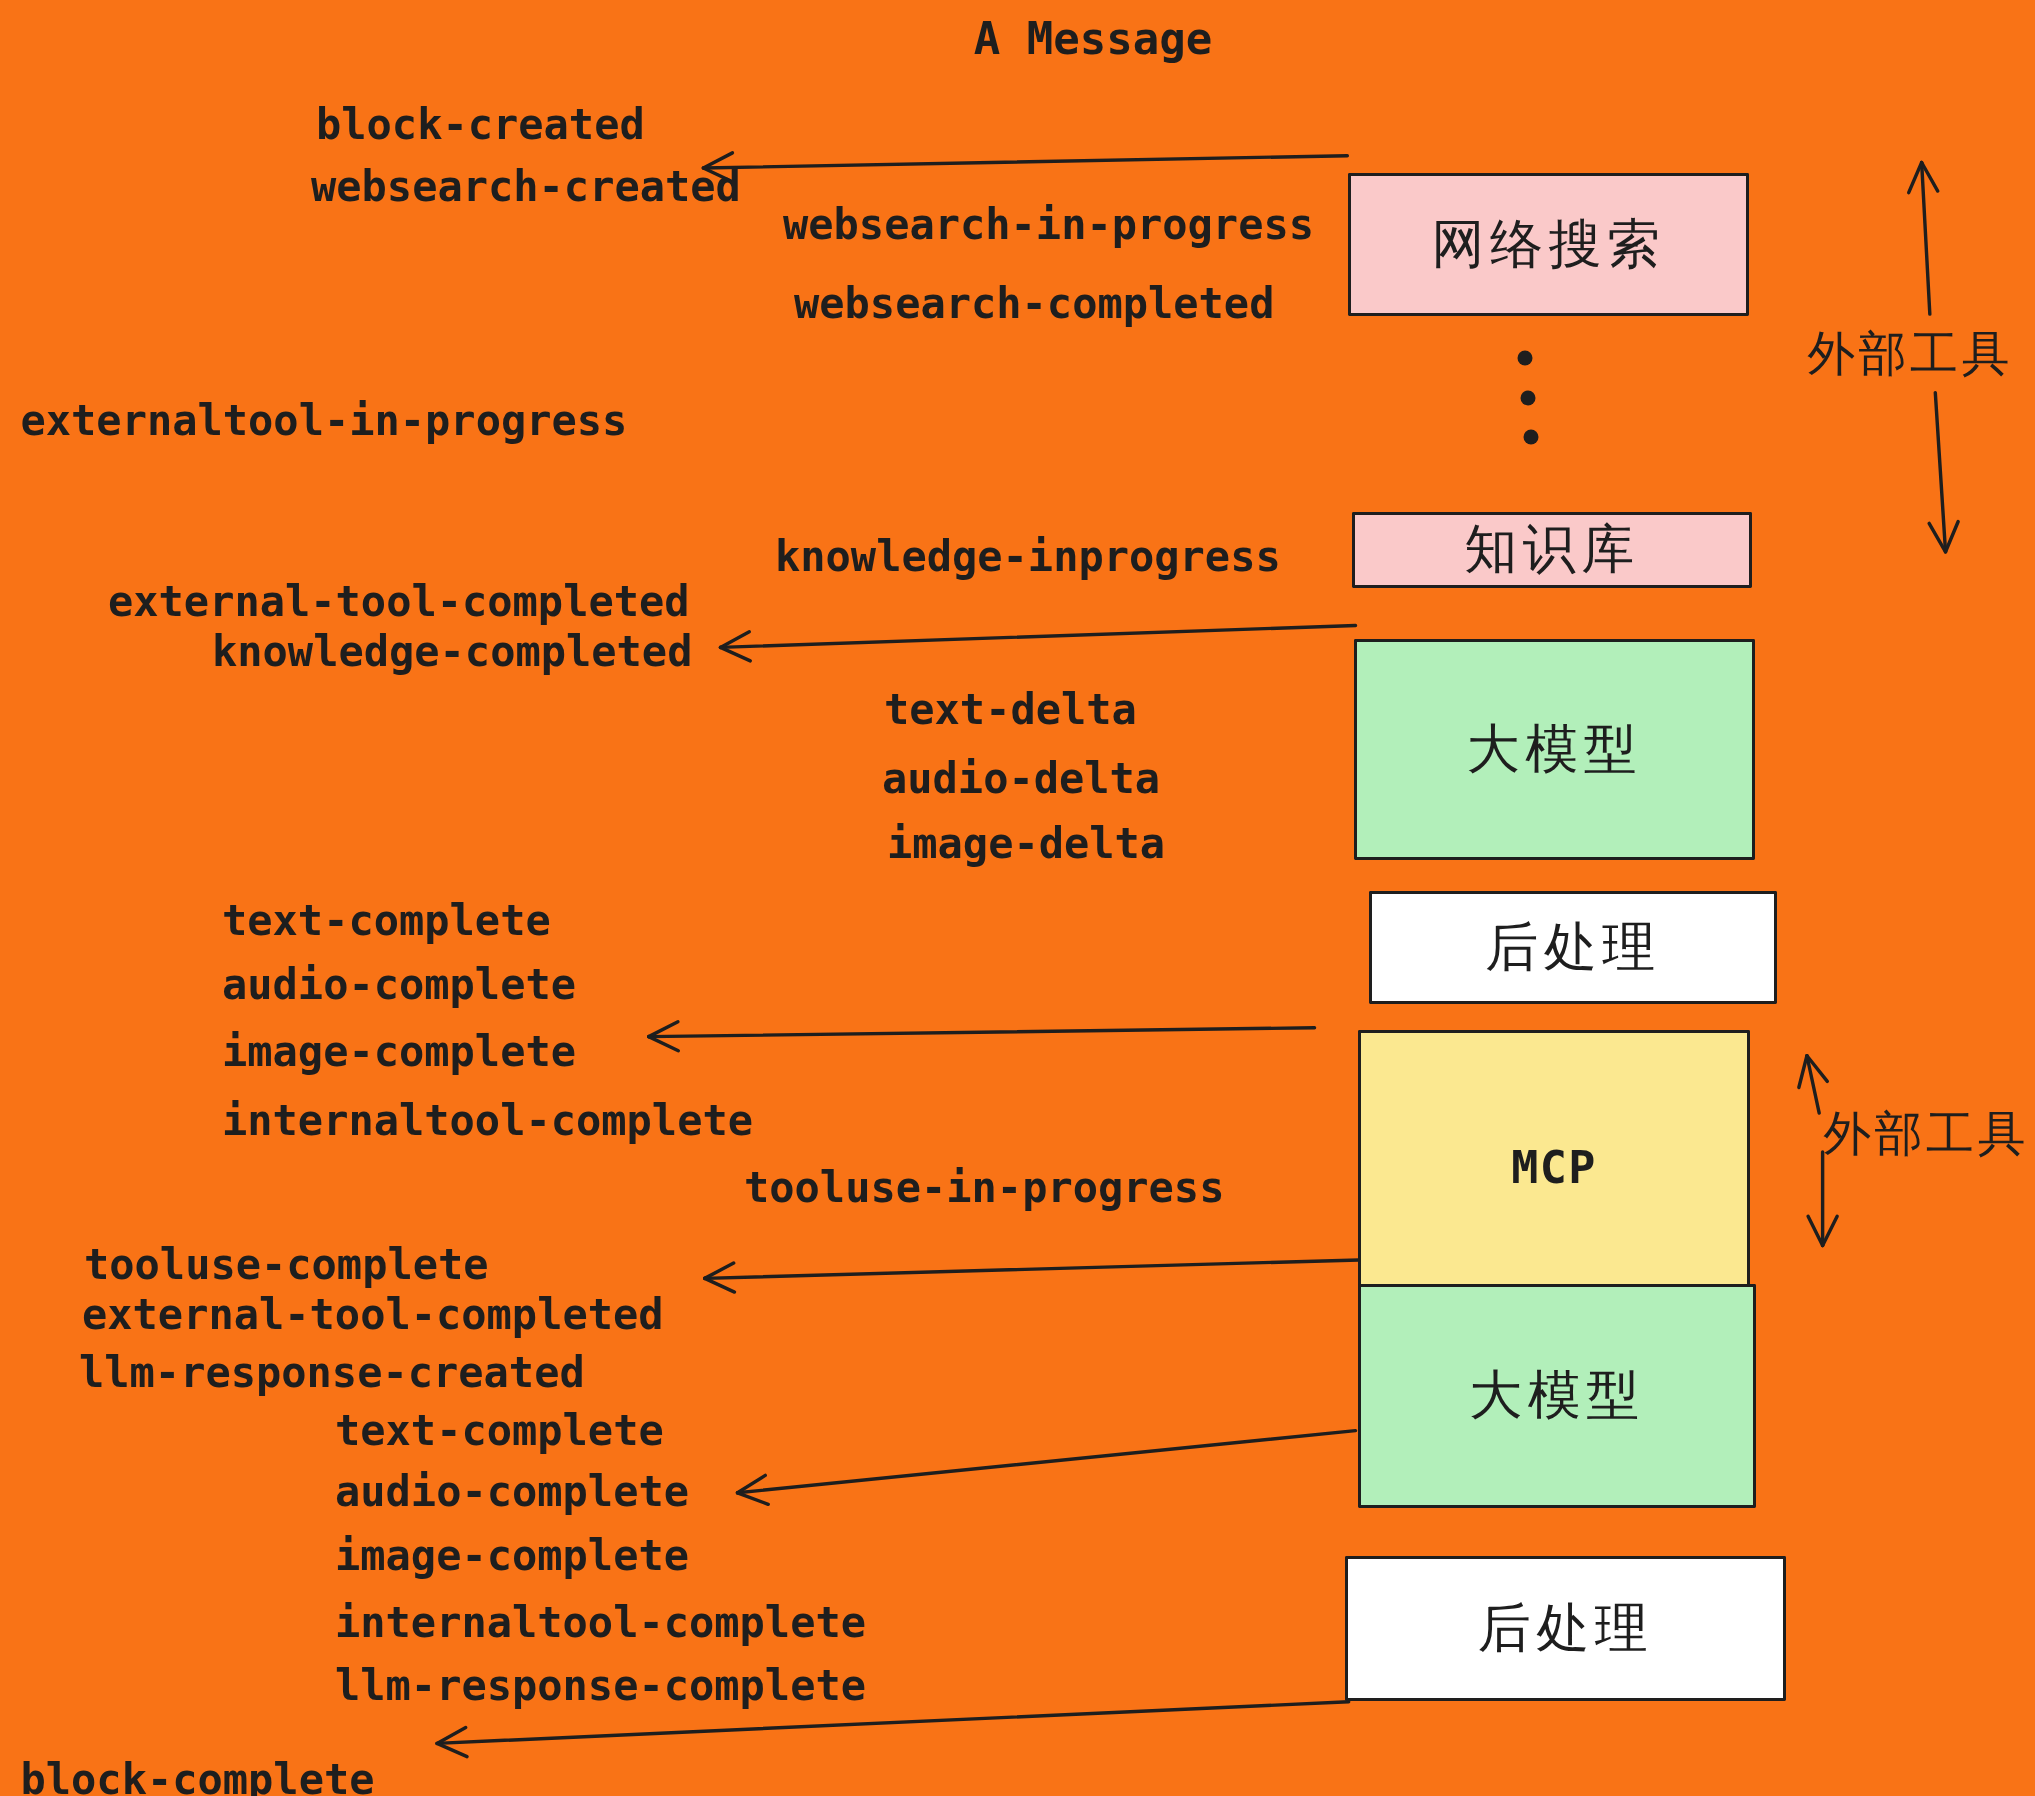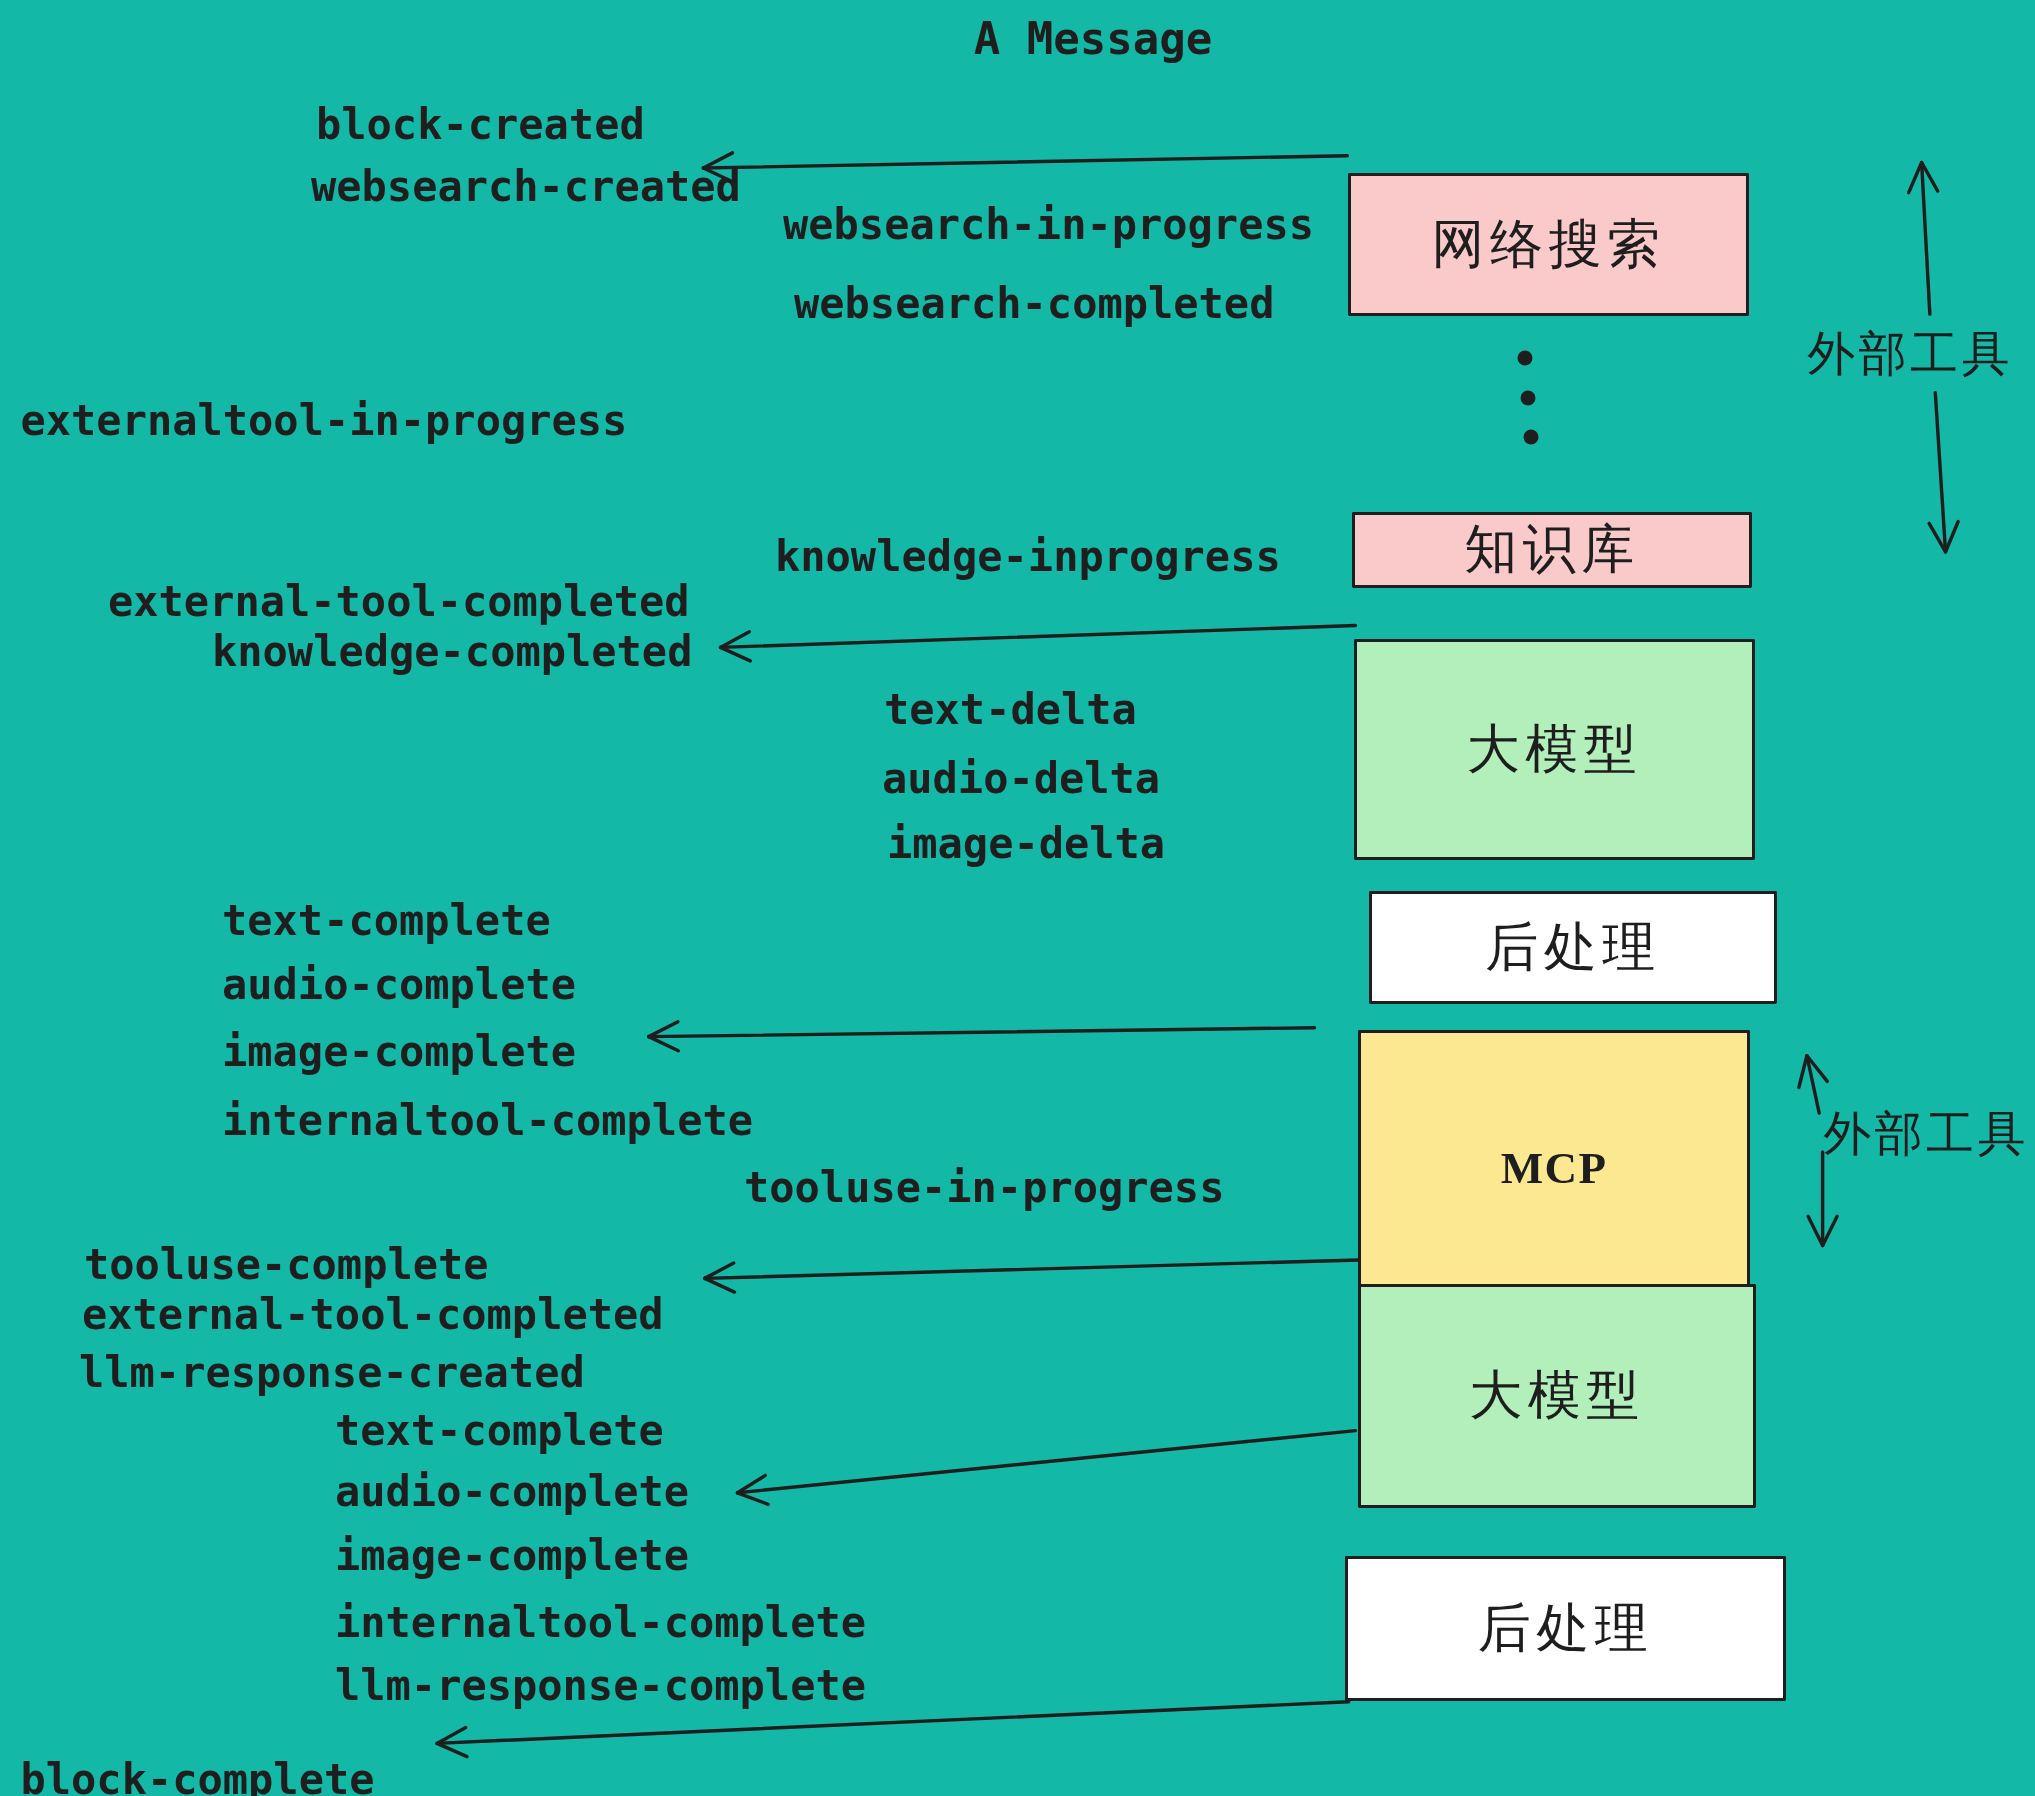--- a/index.html
+++ b/index.html
@@ -1,19 +1,19 @@
 <!DOCTYPE html>
 <html style="font-size:11px"><head>
 <meta charset="utf-8">
 <style>
   html,body{margin:0;padding:0;background:#ffffff;}
   #canvas{
     position:relative;
     width:2035px;height:1796px;
-    background:#14b8a6;
+    background:#f97316;
     overflow:hidden;
     font-family:"DejaVu Sans Mono",monospace;
   }
   #page-title{
     position:absolute;
     transform:translate(-50%,-50%);
     font-family:"DejaVu Sans Mono",monospace;
     font-size:44px;font-weight:700;color:#1e1e1e;
     white-space:nowrap;
   }
@@ -97,21 +97,21 @@
     </div>
     <div class="box" style="left: 1352px; top: 512px; width: 400px; height: 76px; background: rgb(250, 201, 201); font-family: Liberation Serif, serif;">
       <span>知识库</span>
     </div>
     <div class="box" style="left: 1354px; top: 639px; width: 401px; height: 221px; background: rgb(178, 239, 186);">
       <span>大模型</span>
     </div>
     <div class="box" style="left: 1369px; top: 891px; width: 408px; height: 113px; background: rgb(255, 255, 255);">
       <span>后处理</span>
     </div>
-    <div class="box mono-label" style="left: 1358px; top: 1030px; width: 392px; height: 275px; background: rgb(251, 232, 144); font-family: Liberation Serif, serif;">
+    <div class="box mono-label" style="left: 1358px; top: 1030px; width: 392px; height: 275px; background: rgb(251, 232, 144);">
       <span>MCP</span>
     </div>
     <div class="box" style="left: 1358px; top: 1284px; width: 398px; height: 224px; background: rgb(178, 239, 186);">
       <span>大模型</span>
     </div>
     <div class="box" style="left: 1345px; top: 1556px; width: 441px; height: 145px; background: rgb(255, 255, 255);">
       <span>后处理</span>
     </div>
     <div class="event-label" style="left: 316px; top: 125px;">block-created</div>
     <div class="event-label" style="left: 311px; top: 187px;">websearch-created</div>

